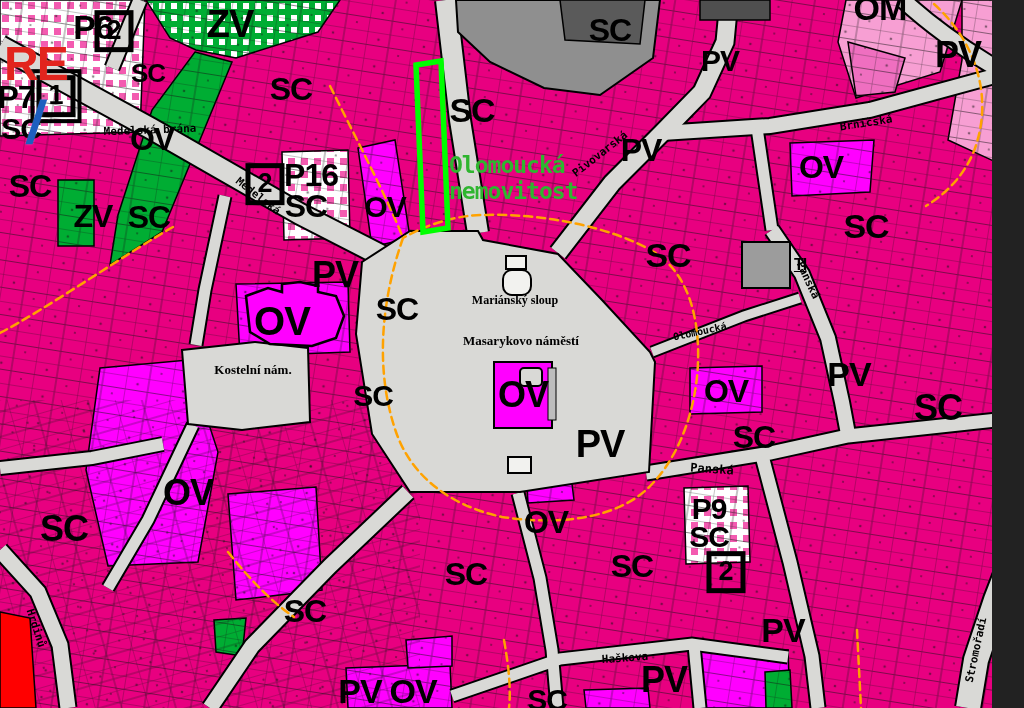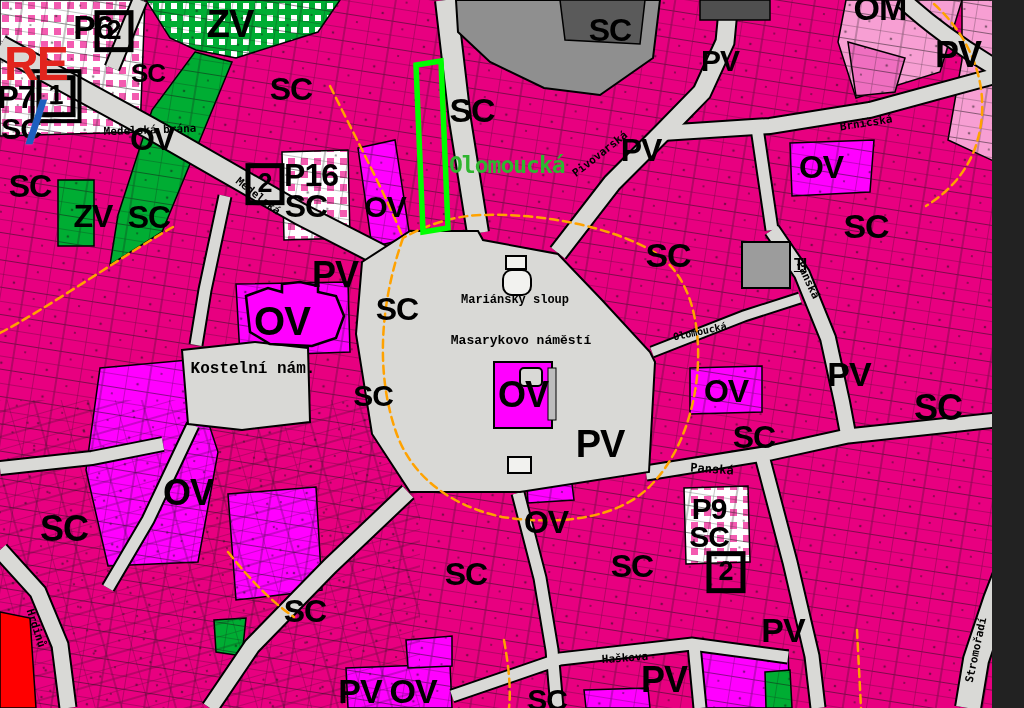--- a/index.html
+++ b/index.html
@@ -5,21 +5,21 @@
   html,body{margin:0;padding:0;background:#222;}
   #map{
     position:relative;width:992px;height:708px;overflow:hidden;
     background:#e80080;font-family:"Liberation Sans",sans-serif;
   }
   #map svg{position:absolute;left:0;top:0;}
   #labels{position:absolute;left:0;top:0;width:100%;height:100%;}
   .lbl{position:absolute;white-space:nowrap;color:#000;line-height:1;}
   .zone{font-family:"Liberation Sans",sans-serif;font-weight:700;letter-spacing:-1px;transform-origin:center;}
   .street{font-family:"DejaVu Sans Mono",monospace;font-weight:700;}
-  .place{font-family:Liberation Mono, monospace;font-weight:700;}
+  .place{font-family:Liberation Serif, serif;font-weight:700;}
   .marker{
     position:absolute;border:5px solid #000;color:#000;background:transparent;
     font:700 27px "Liberation Sans",sans-serif;padding:1px 7px;line-height:1.1;
   }
   .marker.double{outline:4px solid #000;outline-offset:2px;}
   #note{
     position:absolute;left:449px;top:152px;color:#2fb52f;
     font:600 23px "DejaVu Sans Mono",monospace;line-height:1.15;letter-spacing:-1px;
   }
   #remax{
@@ -231,30 +231,31 @@
       <div class="lbl street" style="left: 150px; top: 130px; font-size: 11px; transform: translate(-50%, -50%) rotate(-2deg);">Medelská brána</div>
       <div class="lbl street" style="left: 258px; top: 196px; font-size: 11px; transform: translate(-50%, -50%) rotate(38deg);">Medelská</div>
       <div class="lbl street" style="left: 600px; top: 154px; font-size: 11px; transform: translate(-50%, -50%) rotate(-38deg);">Pivovarská</div>
       <div class="lbl street" style="left: 866px; top: 123px; font-size: 11px; transform: translate(-50%, -50%) rotate(-9deg);">Brníčská</div>
       <div class="lbl street" style="left: 808px; top: 280px; font-size: 11px; transform: translate(-50%, -50%) rotate(65deg);">Panská</div>
       <div class="lbl street" style="left: 712px; top: 469px; font-size: 12px; transform: translate(-50%, -50%) rotate(4deg);">Panská</div>
       <div class="lbl street" style="left: 700px; top: 332px; font-size: 10px; transform: translate(-50%, -50%) rotate(-12deg);">Olomoucká</div>
       <div class="lbl street" style="left: 36px; top: 628px; font-size: 11px; transform: translate(-50%, -50%) rotate(72deg);">Hrdinů</div>
       <div class="lbl street" style="left: 625px; top: 658px; font-size: 11px; transform: translate(-50%, -50%) rotate(-4deg);">Haškova</div>
       <div class="lbl street" style="left: 976px; top: 650px; font-size: 11px; transform: translate(-50%, -50%) rotate(-78deg);">Stromořadí</div>
-      <div class="lbl place" style="left: 253px; top: 369px; font-size: 16px; transform: translate(-50%, -50%);">Kostelní nám.</div>
+      <div class="lbl place" style="left: 253px; top: 369px; font-size: 13px; transform: translate(-50%, -50%);">Kostelní nám.</div>
       <div class="lbl place" style="left: 515px; top: 300px; font-size: 12px; transform: translate(-50%, -50%);">Mariánský sloup</div>
       <div class="lbl place" style="left: 521px; top: 340px; font-size: 13px; transform: translate(-50%, -50%);">Masarykovo náměstí</div>
       <div class="marker" style="left: 114px; top: 31px; transform: translate(-50%, -50%);">2</div>
       <div class="marker double" style="left: 56px; top: 96px; transform: translate(-50%, -50%);">1</div>
       <div class="marker" style="left: 265px; top: 184px; transform: translate(-50%, -50%);">2</div>
       <div class="marker" style="left: 726px; top: 572px; transform: translate(-50%, -50%);">2</div>
     </div>
 
   <div id="note">
     <div>Olomoucká</div>
+    <div>nemovitost</div>
   </div>
 
   <div id="remax">
     <span>RE</span>
     <span class="slash">/</span>
   </div>
 </div>
 
 </body></html>

